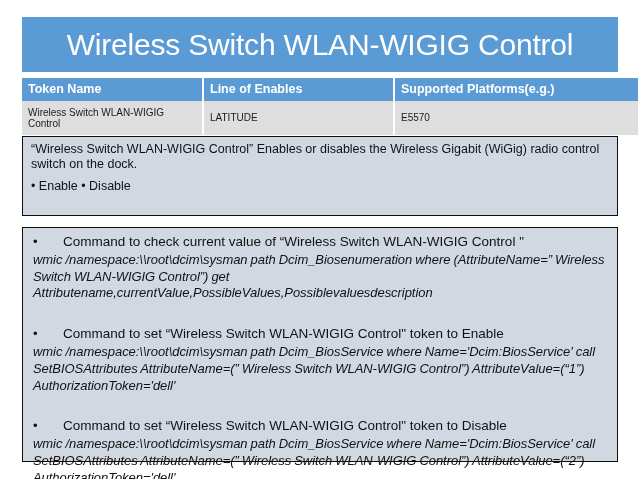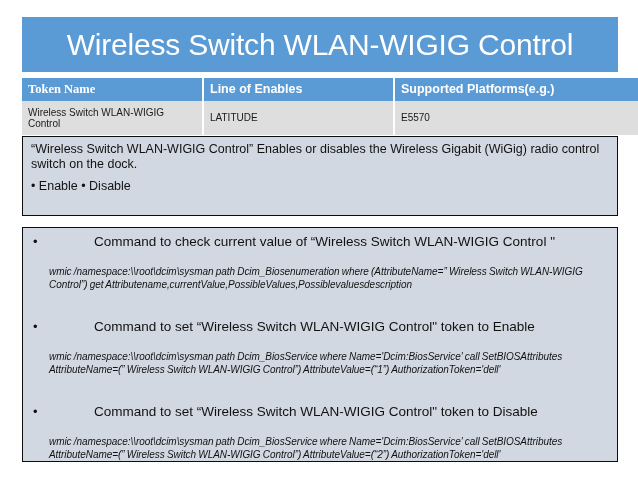--- a/index.html
+++ b/index.html
@@ -64,21 +64,21 @@
   .spec-table thead th:last-child { border-right: none; }
   .spec-table tbody td {
     background: #DEDEDE;
     color: #1a1a1a;
     font-size: 10px;
     height: 30px;
     border-right: 2px solid #ffffff;
     line-height: 1.15;
   }
   .spec-table tbody td:last-child { border-right: none; }
-  .col-token  { width: 168px; font-family: Liberation Serif, serif; }
+  .col-token  { width: 168px; }
   .col-lob    { width: 177px; }
   .col-plat   { width: 271px; }
 
   
   .panel {
     position: absolute;
     background: #D2D8E2;
     border: 1.6px solid #0d0d0d;
     box-sizing: border-box;
   }
@@ -118,30 +118,30 @@
     line-height: 1.2;
     margin-bottom: 2px;
   }
   .cmd-heading .bullet {
     flex: 0 0 auto;
     width: 30px;
     text-align: left;
     padding-left: 2px;
     font-size: 13px;
   }
-  .cmd-heading .htext { flex: 1 1 auto; margin-left: 31px; }
+  .cmd-heading .htext { flex: 1 1 auto; }
 
   .cmd-code {
     font-family: "Liberation Sans", sans-serif;
     font-style: italic;
-    font-size: 10px;
+    font-size: 13px;
     color: #111111;
     line-height: 1.28;
     letter-spacing: -0.05px;
-    margin: 16px;
+    margin: 0;
     padding-left: 2px;
     word-spacing: -0.5px;
   }
   .spacer-sm { height: 11px; }
 </style>
 </head>
 <body>
 
 <div class="title-bar">
   <span class="title-text">Wireless Switch WLAN-WIGIG Control</span>

